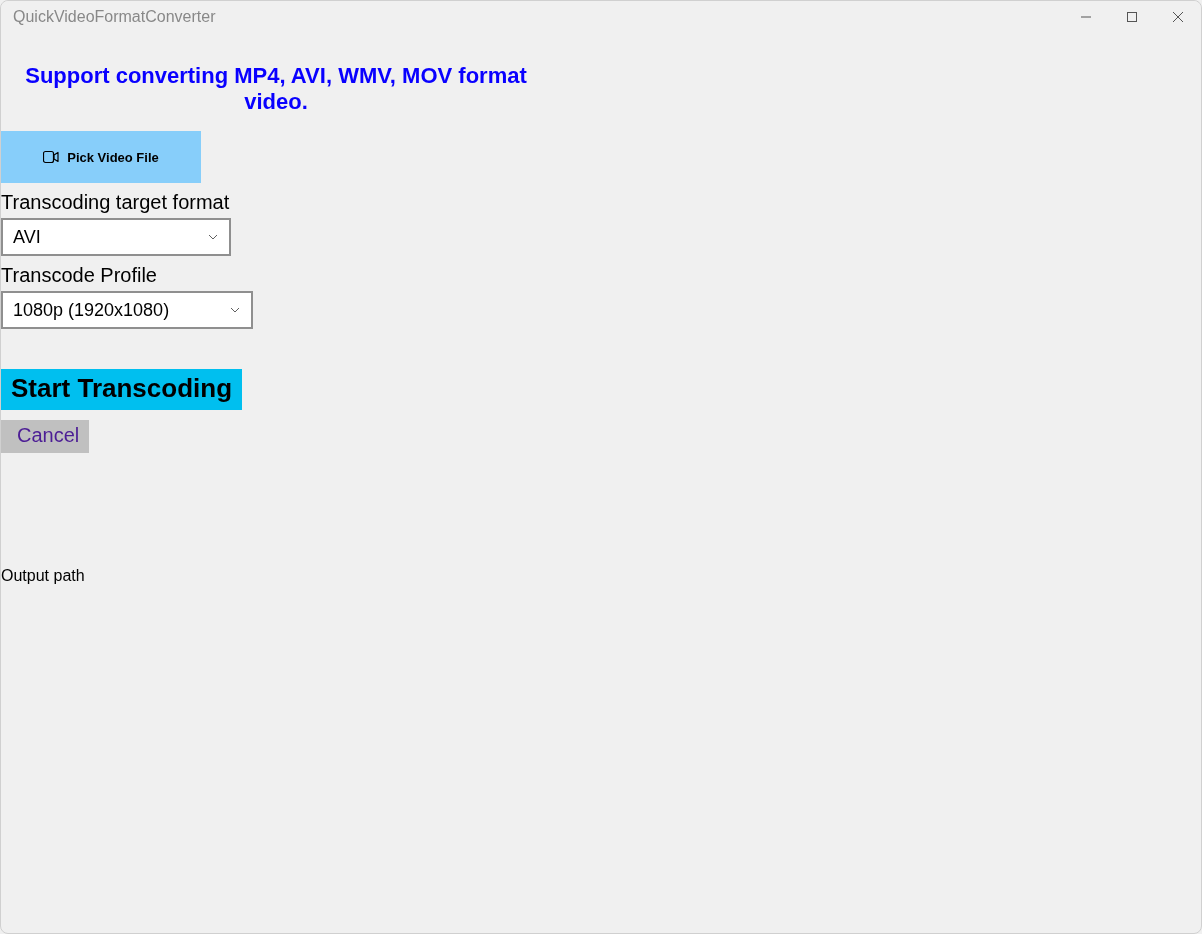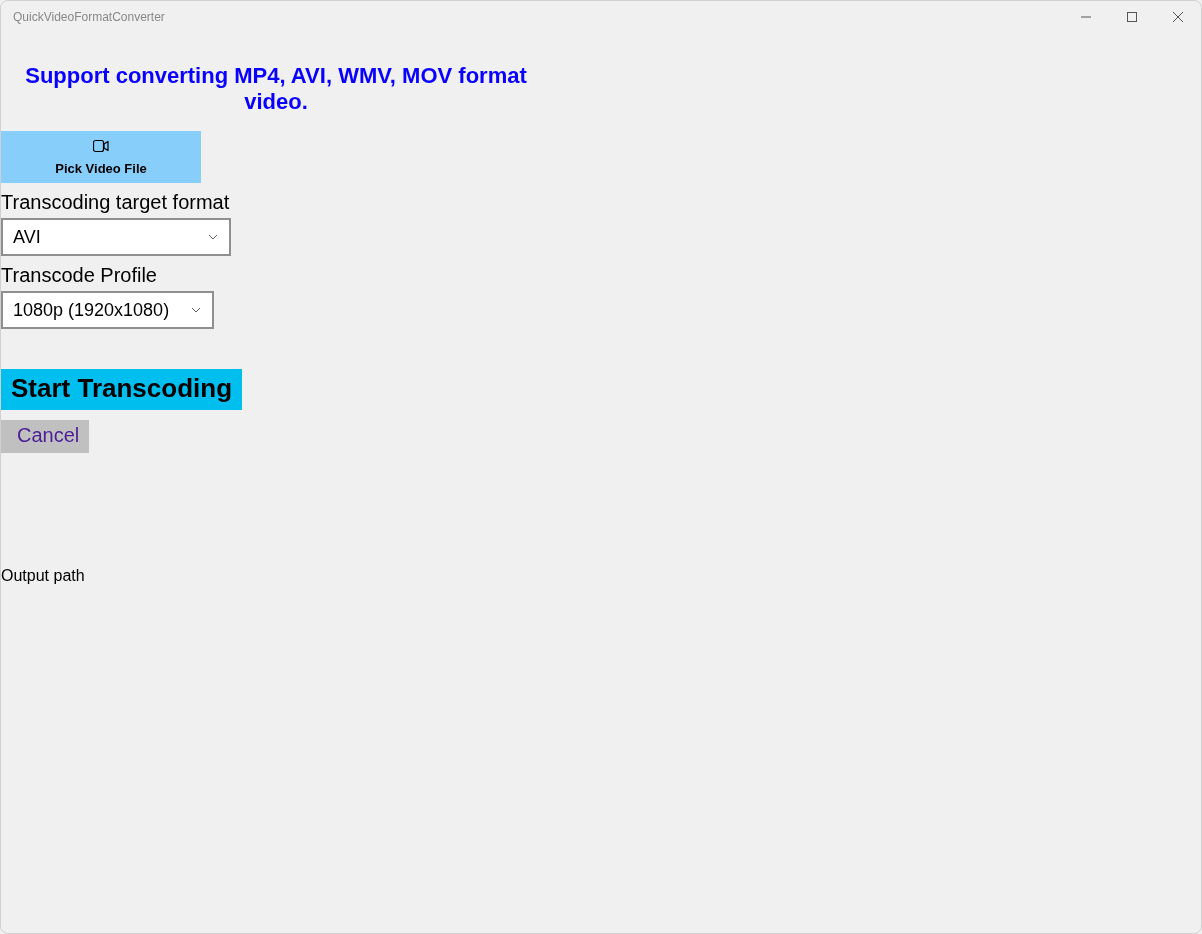--- a/index.html
+++ b/index.html
@@ -23,21 +23,21 @@
       height: 32px;
       display: flex;
       align-items: center;
       justify-content: space-between;
       padding-left: 12px;
       background: #f0f0f0;
       border-top-left-radius: 8px;
       border-top-right-radius: 8px;
     }
     .titlebar-title {
-      font-size: 12px;
+      font-size: 16px;
       color: #888;
     }
     .titlebar-controls {
       display: flex;
       height: 100%;
     }
     .titlebar-btn {
       width: 46px;
       height: 100%;
       display: flex;
@@ -65,21 +65,21 @@
       font-weight: 700;
       text-align: center;
       margin-bottom: 16px;
     }
     .light-blue-btn {
       width: 200px;
       height: 52px;
       background: #87cefa;
       border: none;
       display: flex;
-      flex-direction: column;
+      flex-direction: row;
       align-items: center;
       justify-content: center;
       gap: 8px;
       color: #000;
       font-size: 13px;
       font-weight: 700;
       cursor: pointer;
     }
     .section-label {
       margin-top: 8px;
@@ -92,21 +92,21 @@
       border: 2px solid #8f8f8f;
       background: #fff;
       display: flex;
       align-items: center;
       justify-content: space-between;
       padding: 0 10px;
       font-size: 18px;
       cursor: pointer;
     }
     .combo-1 { width: 230px; }
-    .combo-2 { width: 213px; }
+    .combo-2 { width: 252px; }
     .set-output-btn { margin-top: 10px; }
     .start-btn {
       margin-top: 40px;
       align-self: flex-start;
       background: #00bfef;
       border: none;
       color: #000;
       font-size: 26px;
       font-weight: 700;
       padding: 4px 10px 6px 10px;

